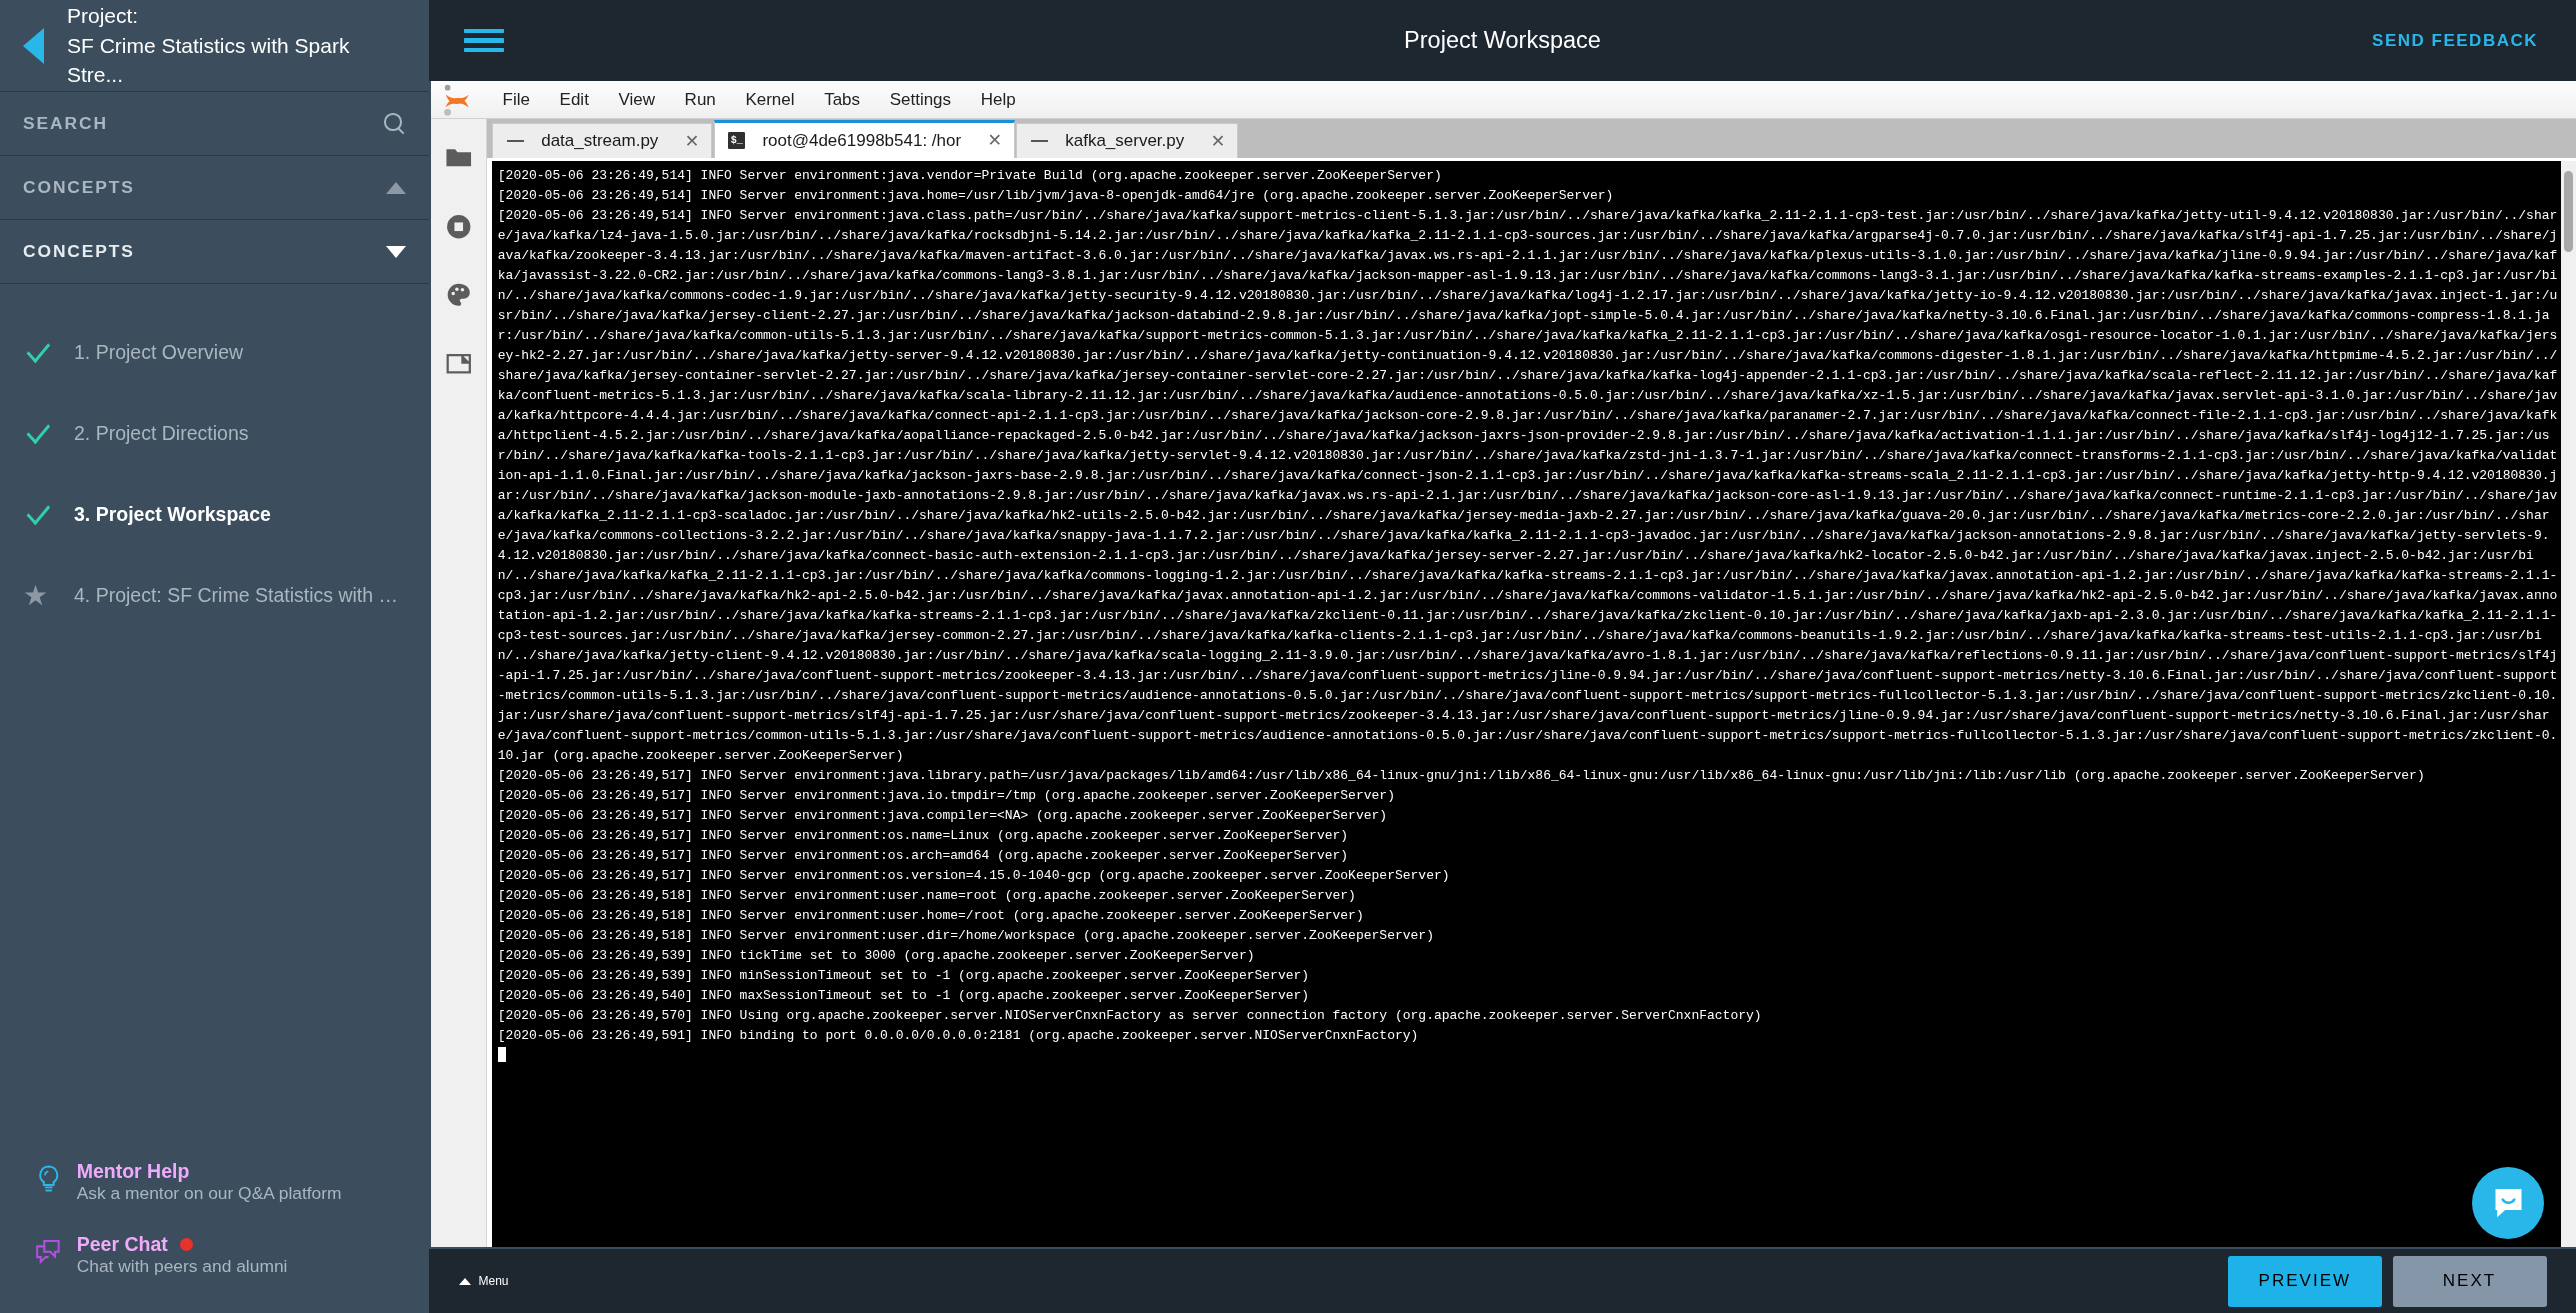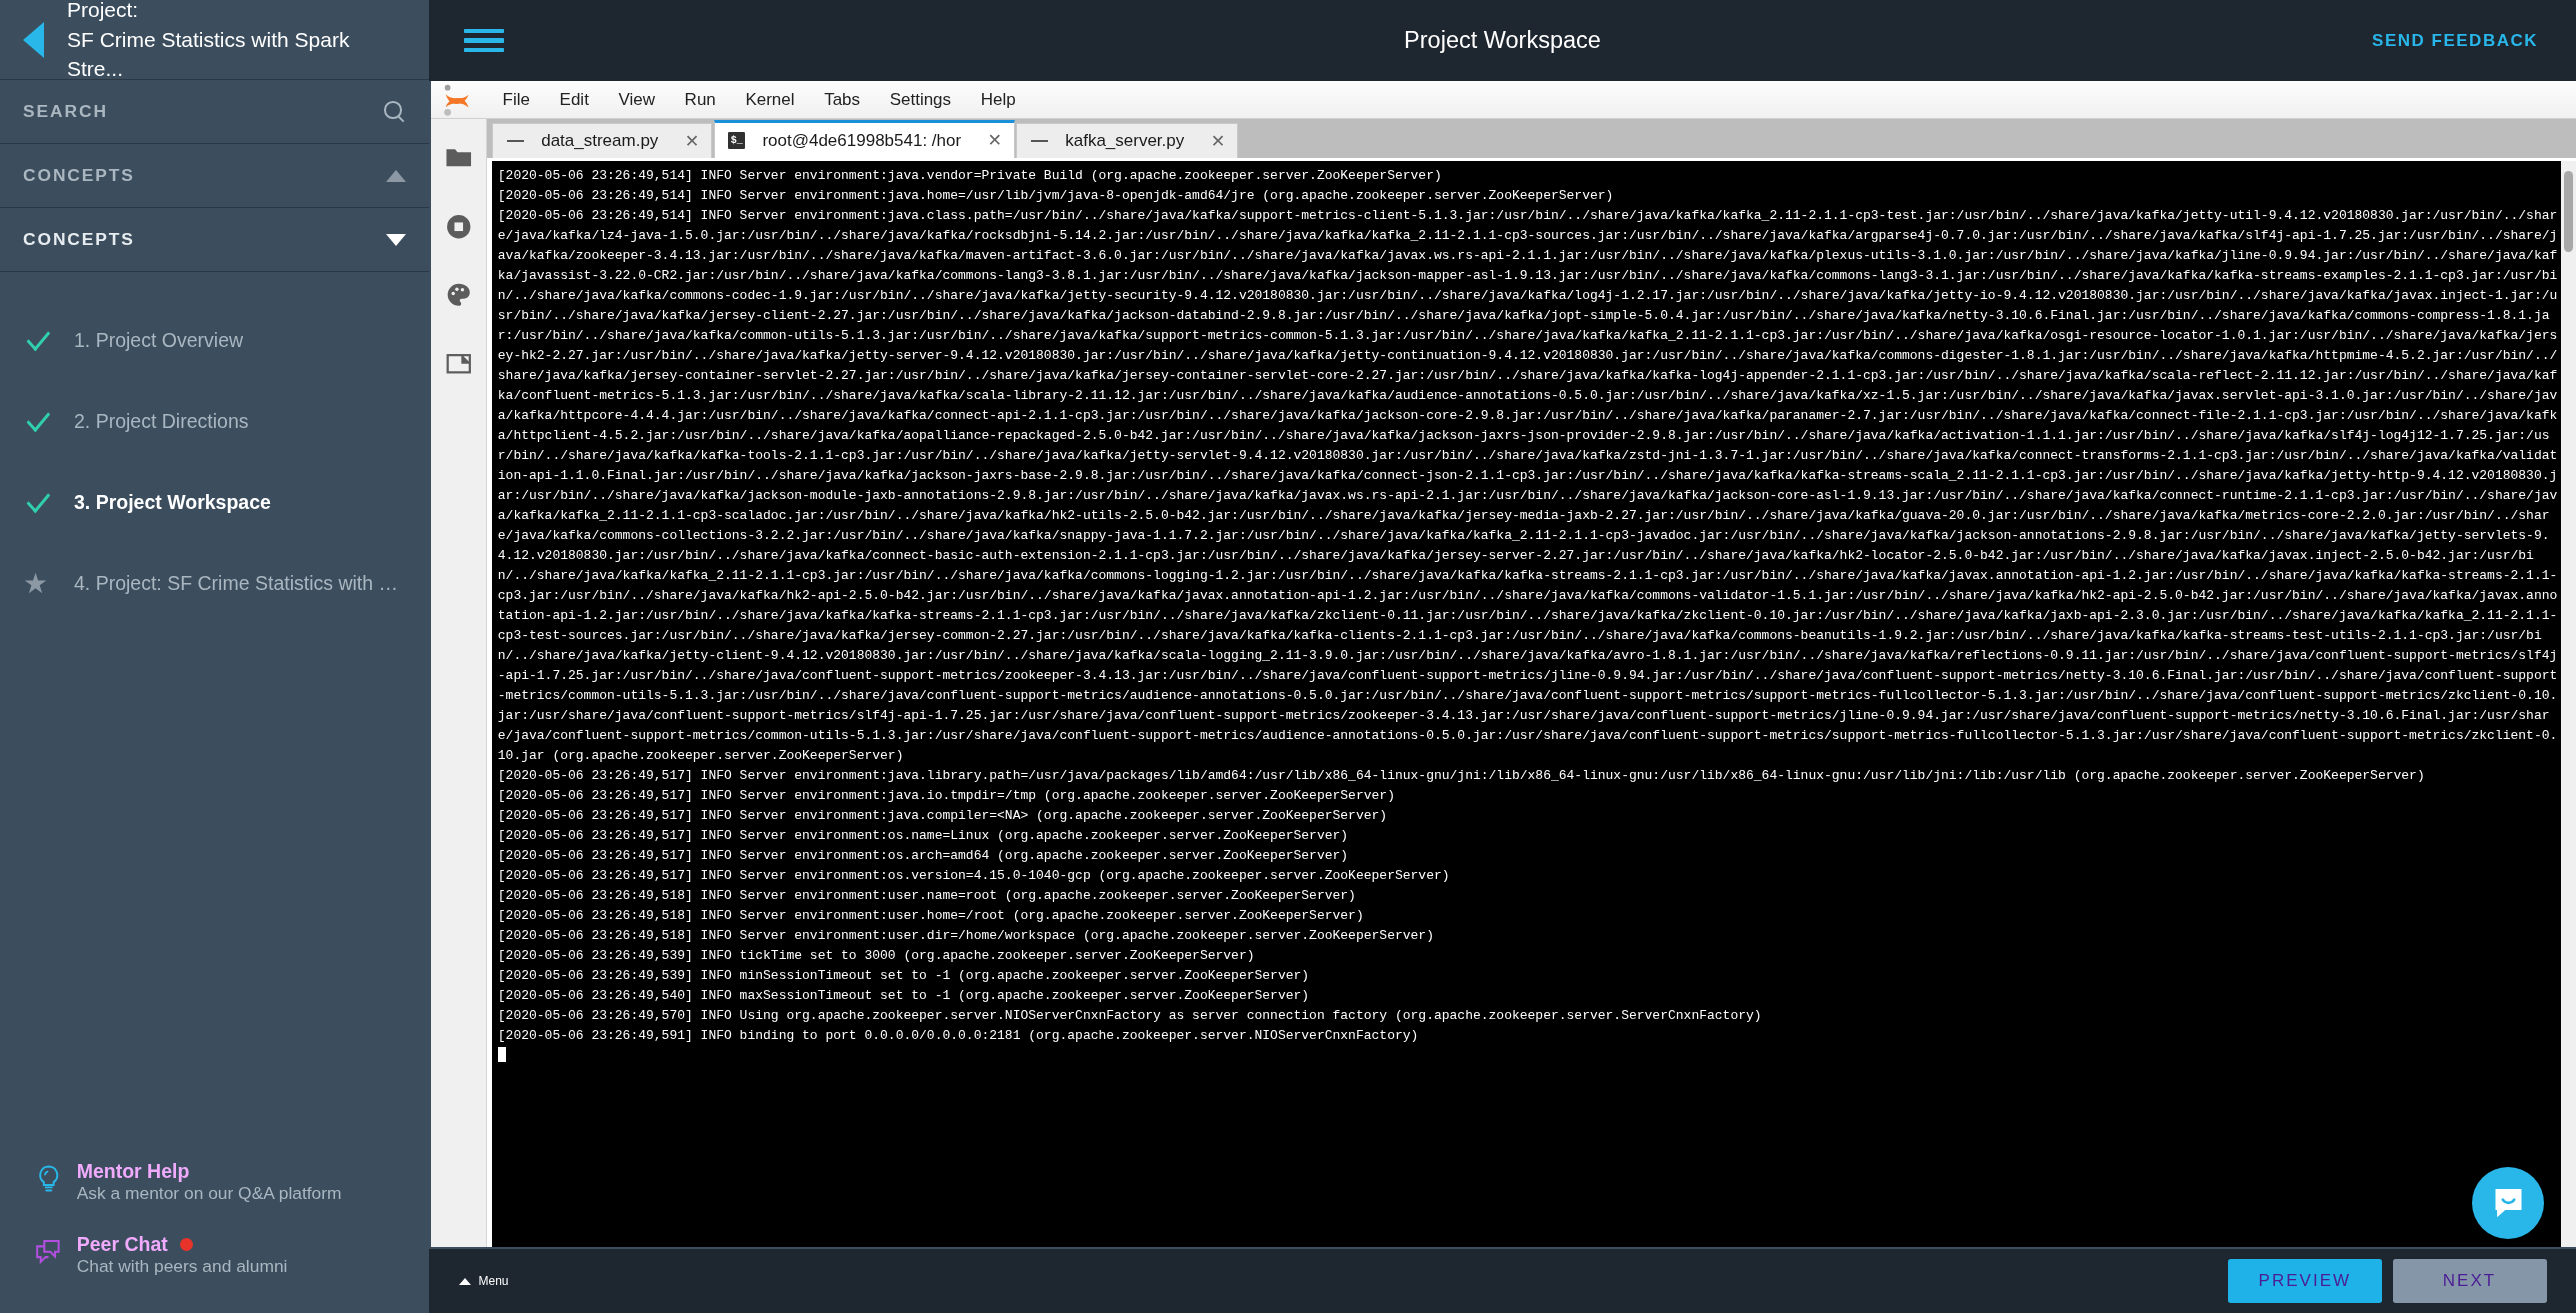--- a/index.html
+++ b/index.html
@@ -14,21 +14,21 @@
   
   .sidebar {
     width: 429px; height: 1313px;
     background: #3c4e5e;
     display: flex; flex-direction: column;
     flex: 0 0 429px;
     position: relative;
     z-index: 5;
   }
   .sb-project {
-    height: 80px;
+    height: 92px;
     background: #3c4e5e;
     display: flex; align-items: center;
     padding: 0 23px;
     border-bottom: 1.3px solid #2a3845;
   }
   .back-arrow {
     width: 0; height: 0;
     border-top: 18px solid transparent;
     border-bottom: 18px solid transparent;
     border-right: 21.5px solid #29b6e8;
@@ -183,23 +183,23 @@
   .bottombar {
     height: 66px; flex: 0 0 66px; background:#1e2630;
     display:flex; align-items:center; padding: 0 29.5px;
     border-top: 2px solid #3c4e5e;
     position:relative;
   }
   .menu-btn { color:#ffffff; font-size:12px; display:flex; align-items:center; gap:8px; cursor:pointer;}
   .menu-caret { width:0;height:0;border-left:6px solid transparent;border-right:6px solid transparent;border-bottom:7.4px solid #ffffff;}
   .btm-actions { margin-left:auto; display:flex; gap: 10.7px; }
   .btn {
-    min-width: 154px; height: 44px; border-radius: 2.7px;
+    min-width: 154px; height: 51px; border-radius: 2.7px;
     display:flex; align-items:center; justify-content:center;
-    font-size:17px; letter-spacing:2px; color:#4c1d95; cursor:pointer;
+    font-size:17px; letter-spacing:2px; color:#000000; cursor:pointer;
   }
   .btn.preview { background:#1eb2e8; }
   .btn.next { background:#8496a8; }
 
   .chat-bubble {
     position:absolute; right: 32px; bottom: 74px;
     width: 72px; height: 72px; border-radius:50%;
     background:#29b6e8; display:flex; align-items:center; justify-content:center;
     box-shadow: 0 2px 6.7px rgba(0,0,0,.35); cursor:pointer; z-index: 20;
   }

